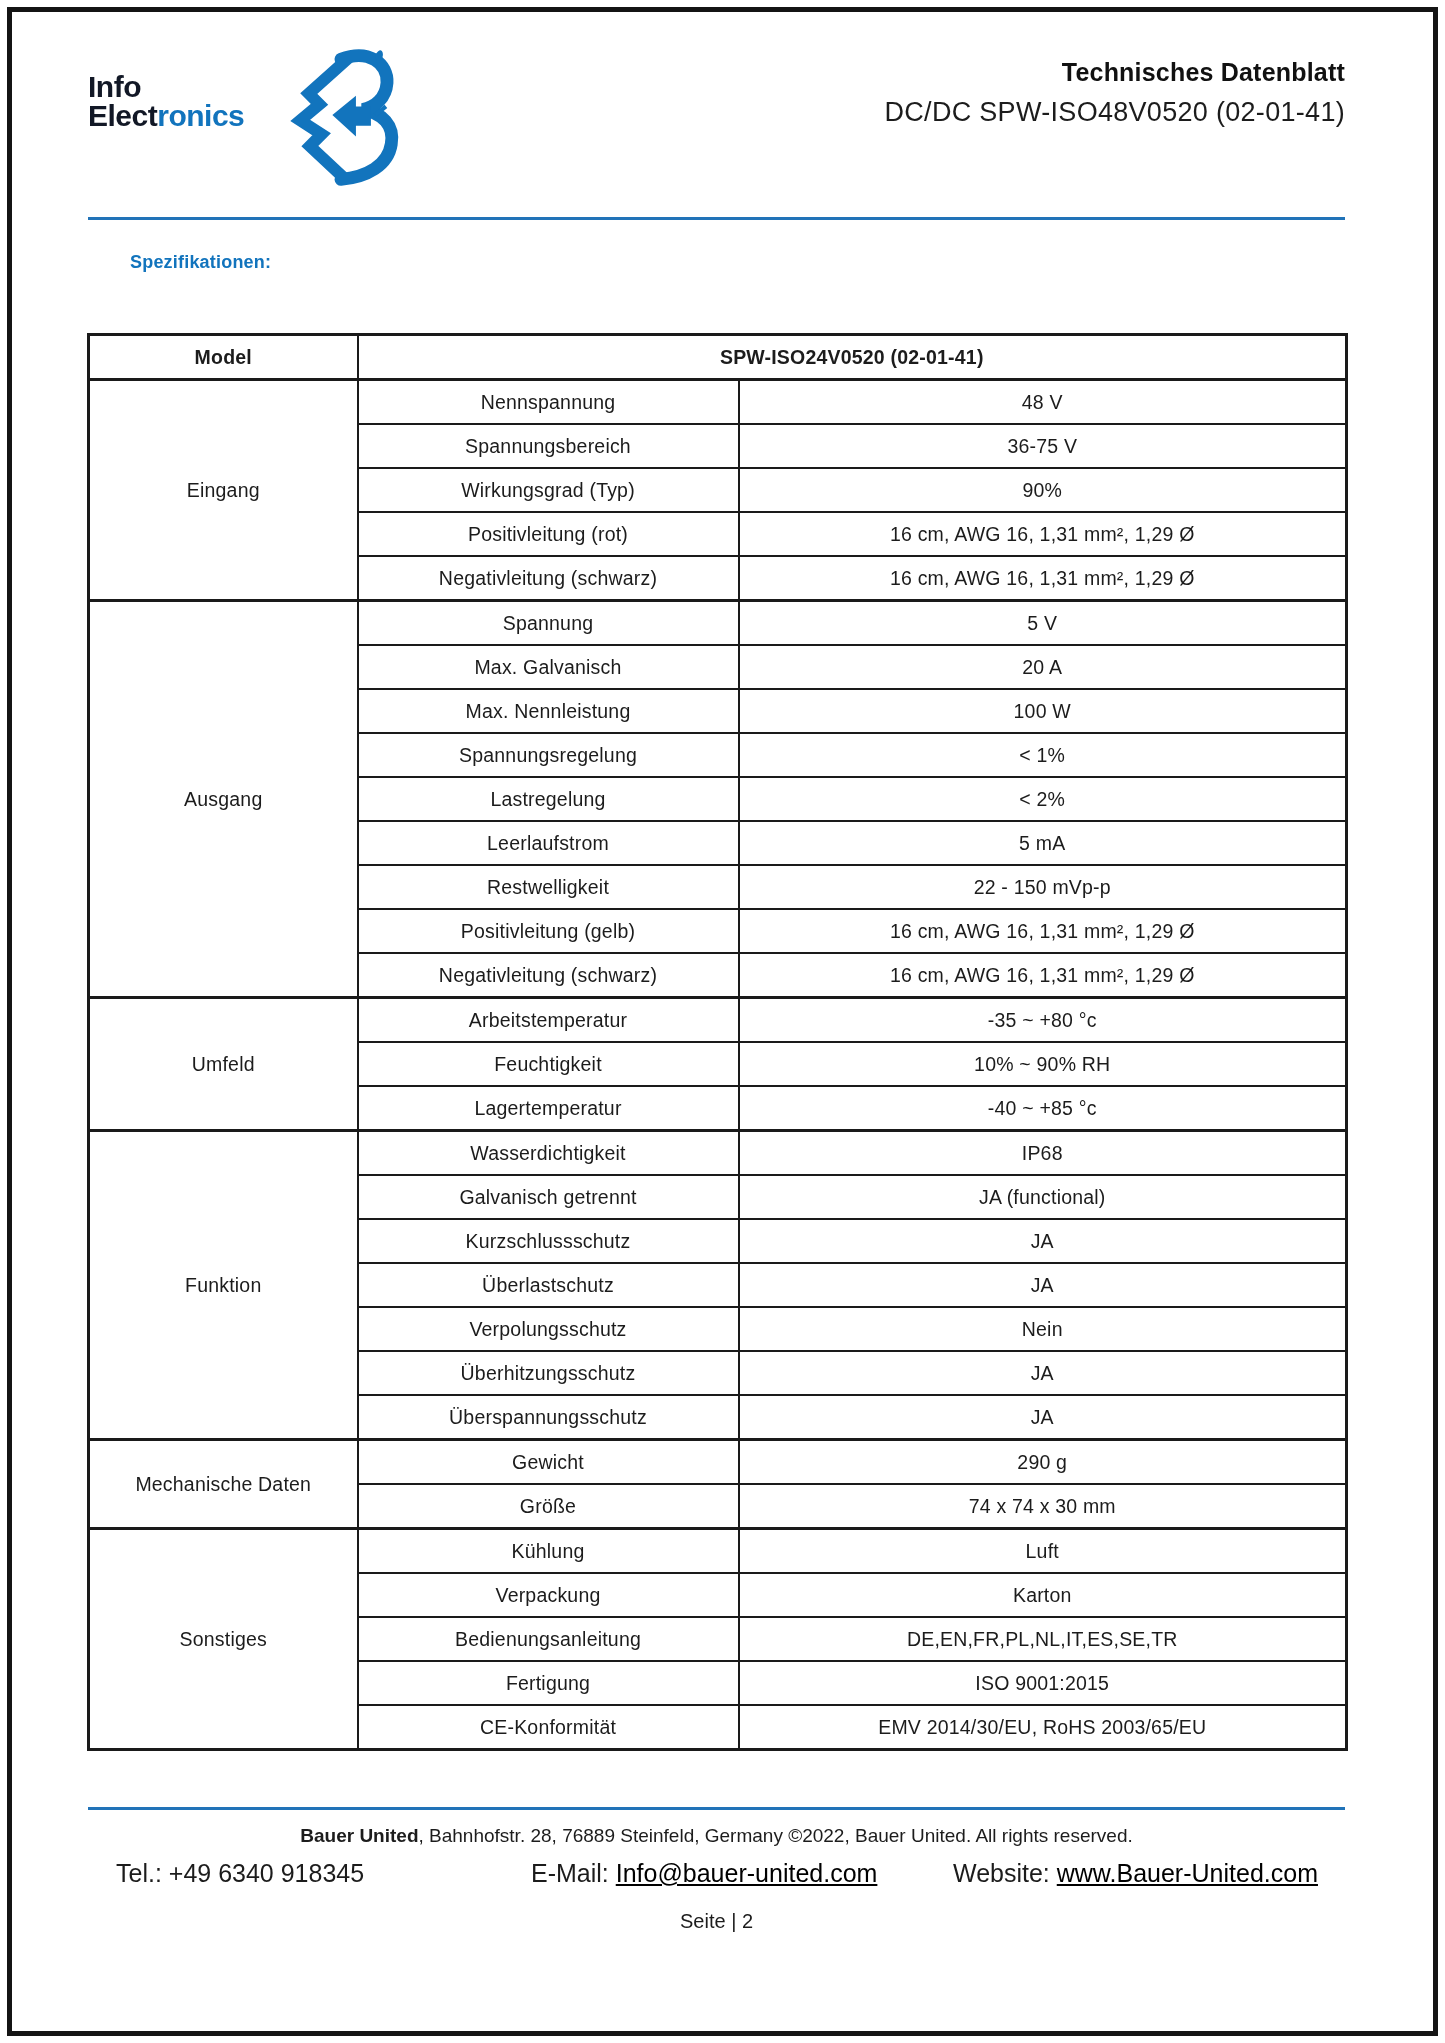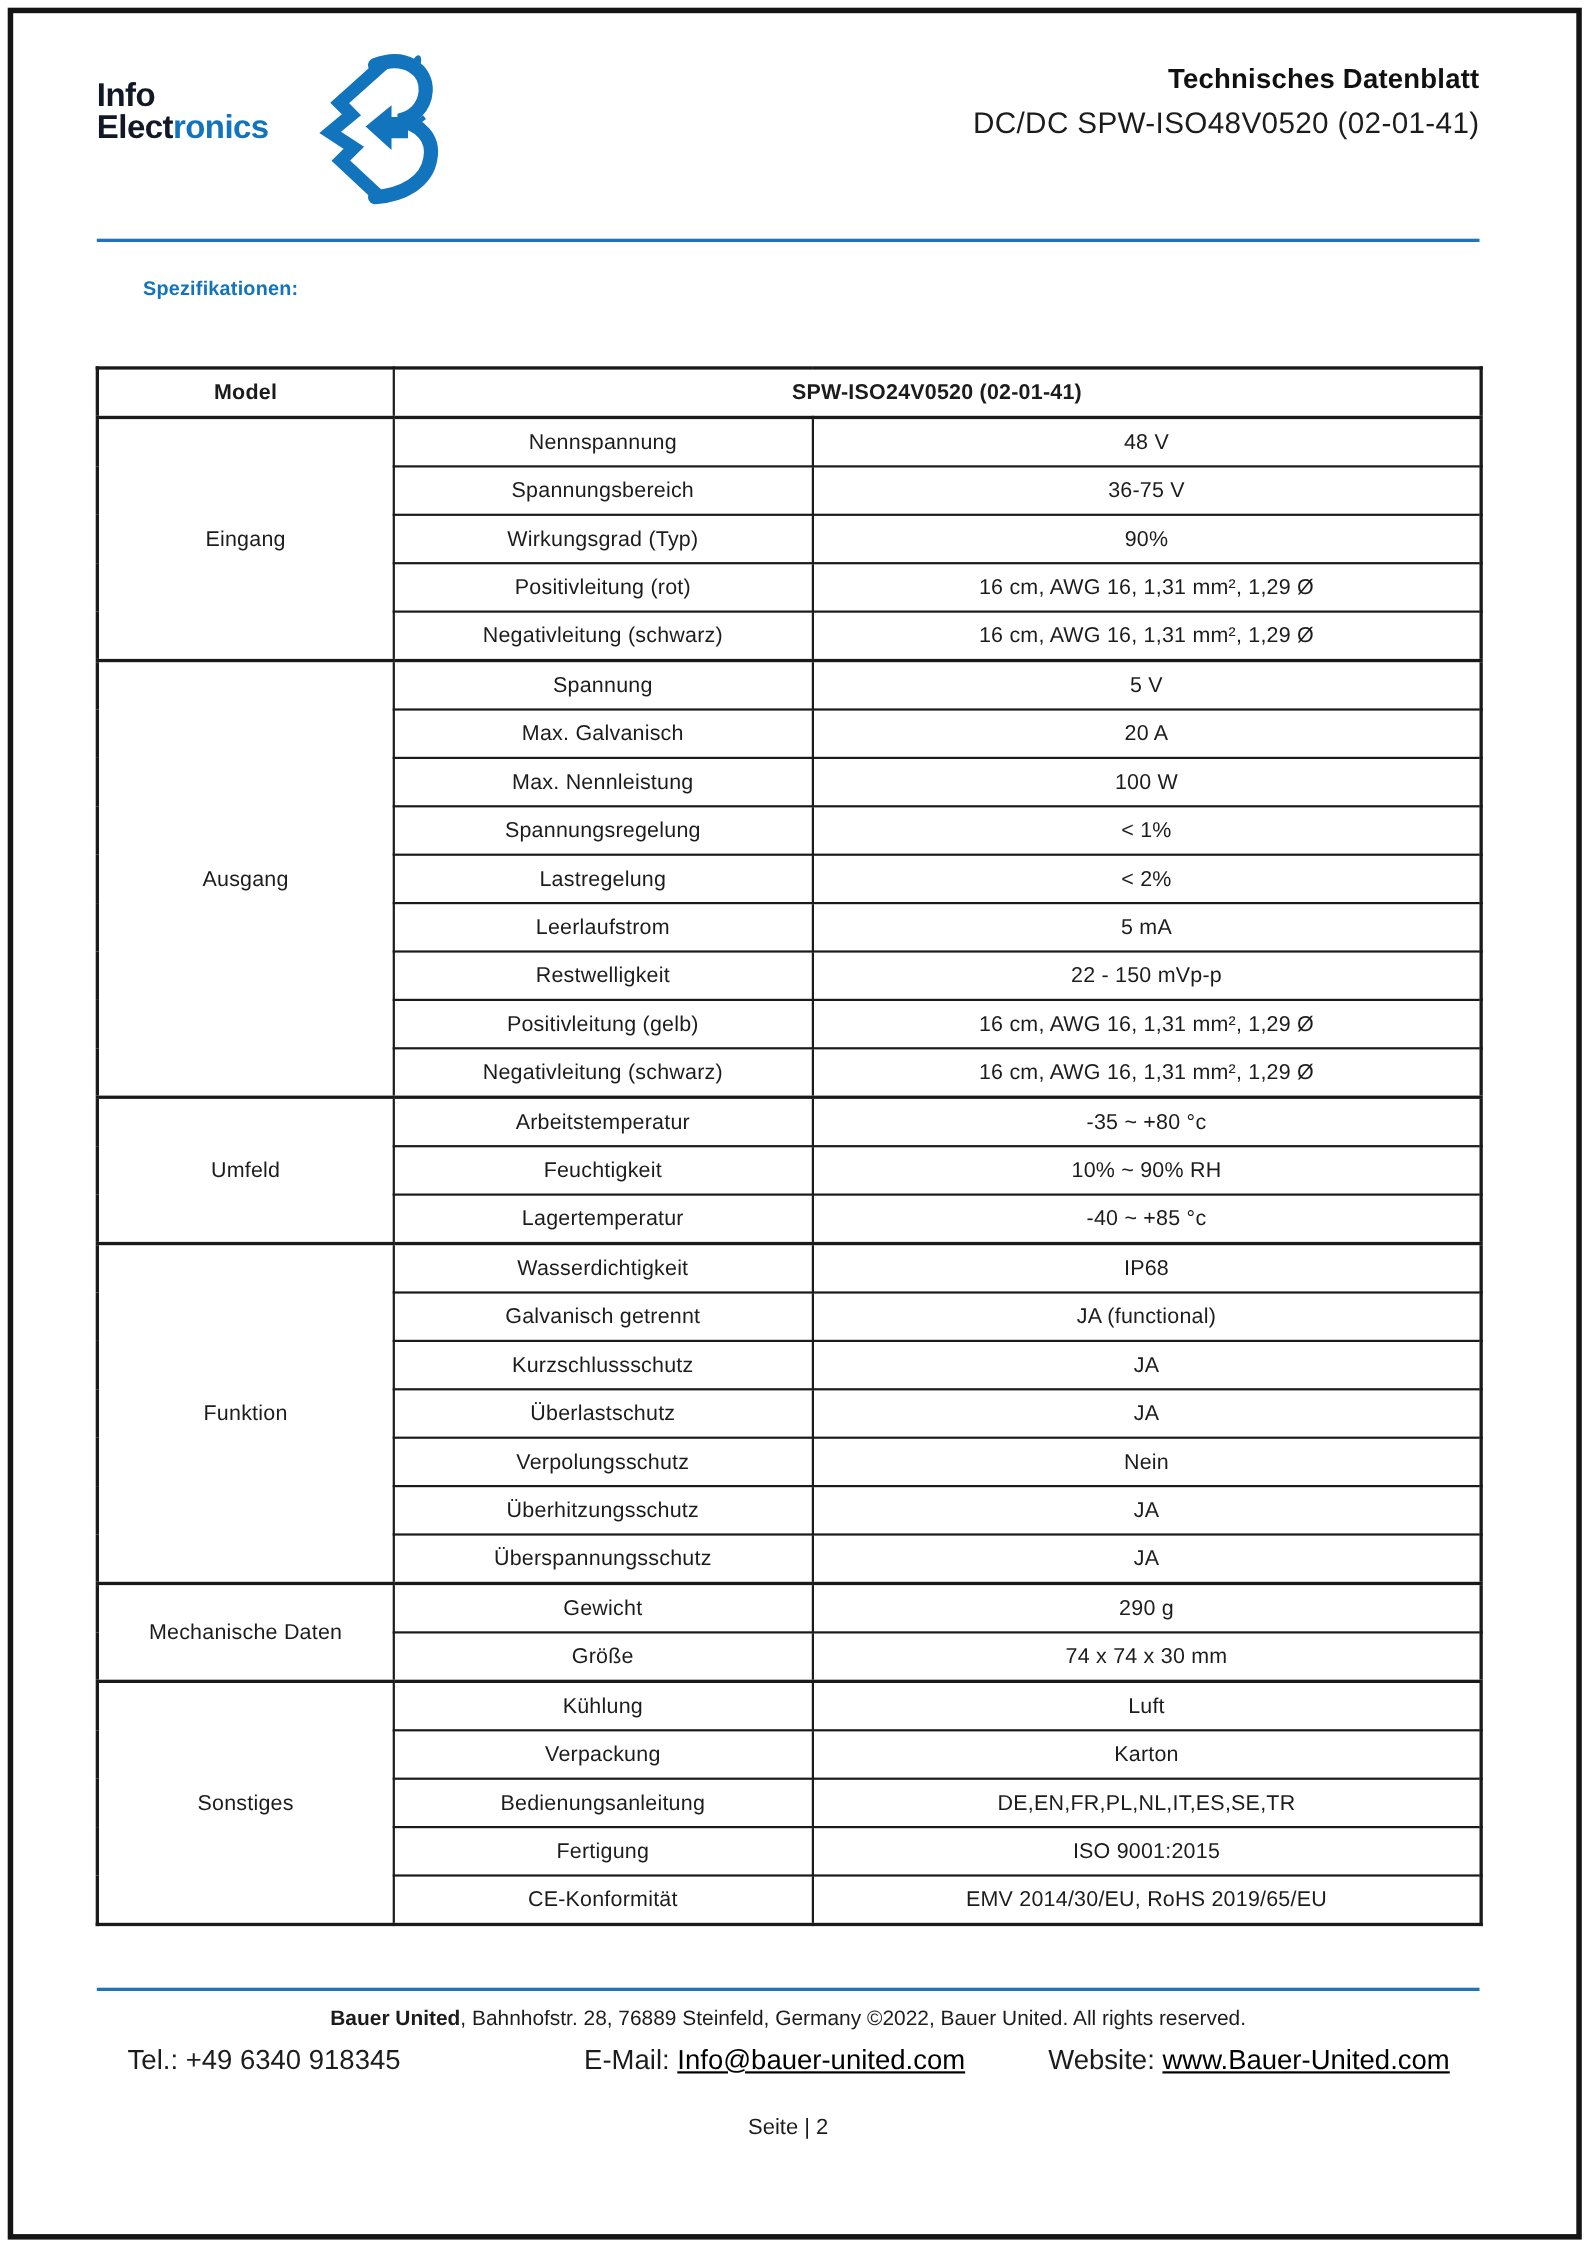--- a/index.html
+++ b/index.html
@@ -38,21 +38,21 @@
   
   .footer-divider{position:absolute;left:88px;right:100px;top:1807px;height:3px;background:#2173b8;}
   .footer-address{position:absolute;left:88px;right:100px;top:1825px;text-align:center;font-size:19px;}
   .footer-address b{font-weight:700;}
   .footer-contacts{position:absolute;left:88px;right:100px;top:1859px;height:28px;font-size:25px;}
   .footer-tel{position:absolute;left:28px;top:0;}
   .footer-email{position:absolute;left:443px;top:0;}
   .footer-website{position:absolute;left:865px;top:0;}
   .footer a{color:#1d78c4;}
   a.doc-link{color:#000000;text-decoration:underline;margin-top:44px;}
-  .page-number{position:absolute;left:88px;right:100px;top:1910px;text-align:center;font-size:20px;margin-top:13px;}
+  .page-number{position:absolute;left:88px;right:100px;top:1910px;text-align:center;font-size:20px;}
 </style>
 </head>
 <body>
 
 <div class="page-border"></div>
 
 <div class="logo">
   <div class="logo-line">Info</div>
   <div class="logo-line"><span>Elect</span><span class="logo-blue">ronics</span></div>
 </div>
@@ -203,21 +203,21 @@
       <tr>
         <td>Bedienungsanleitung</td>
         <td>DE,EN,FR,PL,NL,IT,ES,SE,TR</td>
       </tr>
       <tr>
         <td>Fertigung</td>
         <td>ISO 9001:2015</td>
       </tr>
       <tr>
         <td>CE-Konformität</td>
-        <td>EMV 2014/30/EU, RoHS 2019/65/EU</td>
+        <td>EMV 2014/30/EU, RoHS 2003/65/EU</td>
       </tr>
     </tbody>
 </table>
 
 <div class="footer">
   <div class="footer-divider"></div>
   <div class="footer-address"><b>Bauer United</b><span>, Bahnhofstr. 28, 76889 Steinfeld, Germany ©2022, Bauer United. All rights reserved.</span></div>
   <div class="footer-contacts">
     <span class="footer-tel">Tel.: +49 6340 918345</span>
     <span class="footer-email"><span>E-Mail: </span><a href="#" class="doc-link">Info@bauer-united.com</a></span>

